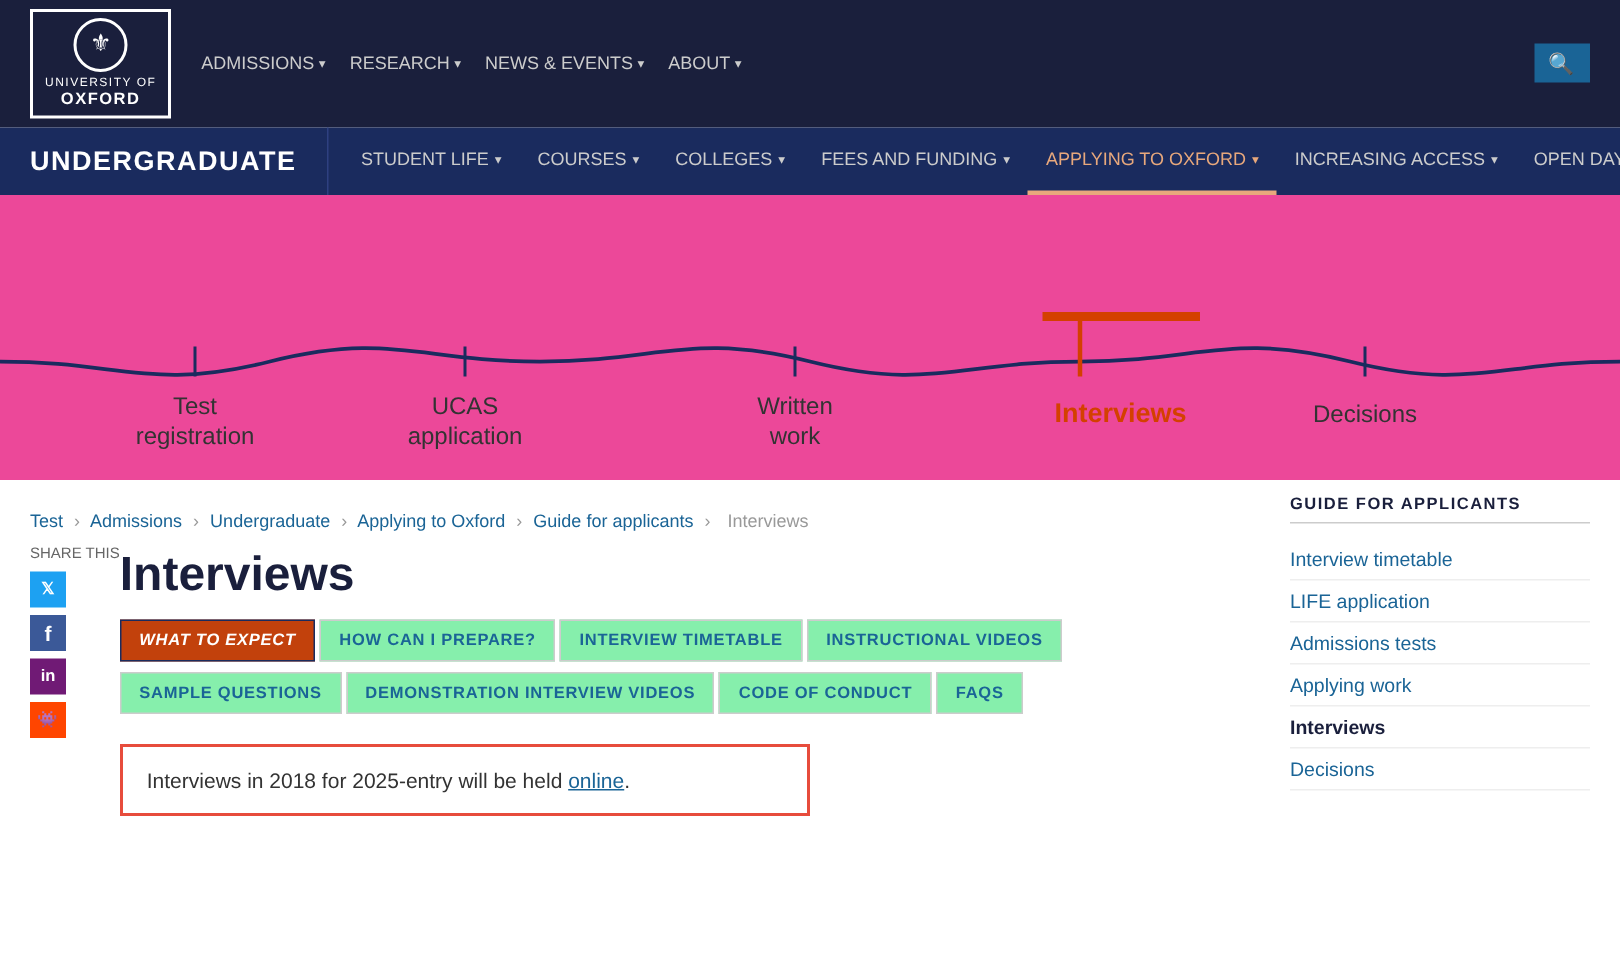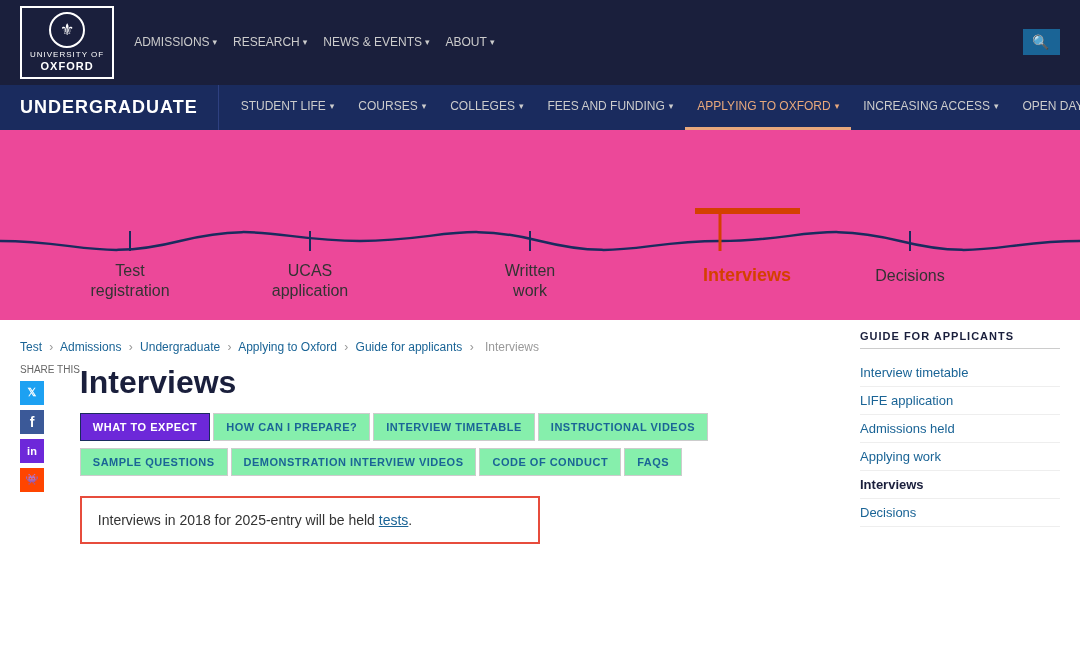--- a/index.html
+++ b/index.html
@@ -151,21 +151,21 @@
     }
     .share-icon {
       width: 24px; height: 24px;
       background: #555;
       display: flex; align-items: center; justify-content: center;
       color: #fff; font-size: 12px; font-weight: bold;
       cursor: pointer;
     }
     .share-icon.twitter { background: #1da1f2; }
     .share-icon.facebook { background: #3b5998; }
-    .share-icon.linkedin { background: #6d28d9; }
+    .share-icon.linkedin { background: #701a75; }
     .share-icon.reddit { background: #ff4500; }
 
     
     .tabs-container {
       margin-bottom: 16px;
     }
     .tabs-row {
       display: flex;
       flex-wrap: wrap;
       gap: 0;
@@ -178,23 +178,24 @@
       font-size: 11px;
       font-weight: bold;
       color: #1a6496;
       cursor: pointer;
       text-transform: uppercase;
       letter-spacing: 0.5px;
       margin-right: 3px;
       margin-bottom: 4px;
     }
     .tab-btn.active {
-      background: #6d28d9;
+      background: #c2410c;
       color: #fff;
       border-color: #1a2b5e;
+      font-style: italic;
     }
 
     
     .alert-box {
       border: 2px solid #e74c3c;
       padding: 14px 16px;
       font-size: 14px;
       color: #333;
       max-width: 460px;
       margin-bottom: 16px;
@@ -334,30 +335,30 @@
             </div>
             <div class="tabs-row" style="margin-top:3px;">
               <button class="tab-btn">SAMPLE QUESTIONS</button>
               <button class="tab-btn">DEMONSTRATION INTERVIEW VIDEOS</button>
               <button class="tab-btn">CODE OF CONDUCT</button>
               <button class="tab-btn">FAQS</button>
             </div>
           </div>
 
           <div class="alert-box">
-            <span>Interviews in 2018 for 2025-entry will be held </span><a href="#">tests</a><span>.</span>
+            <span>Interviews in 2018 for 2025-entry will be held </span><a href="#">online</a><span>.</span>
           </div>
         </div>
       </div>
     </div>
 
     <div class="content-right">
       <div class="sidebar-title">GUIDE FOR APPLICANTS</div>
       <a href="#" class="sidebar-link">Interview timetable</a>
       <a href="#" class="sidebar-link">LIFE application</a>
-      <a href="#" class="sidebar-link">Admissions held</a>
+      <a href="#" class="sidebar-link">Admissions tests</a>
       <a href="#" class="sidebar-link">Applying work</a>
       <a href="#" class="sidebar-link active">Interviews</a>
       <a href="#" class="sidebar-link">Decisions</a>
     </div>
 
   </div>
 </div>
 
 </body></html>

